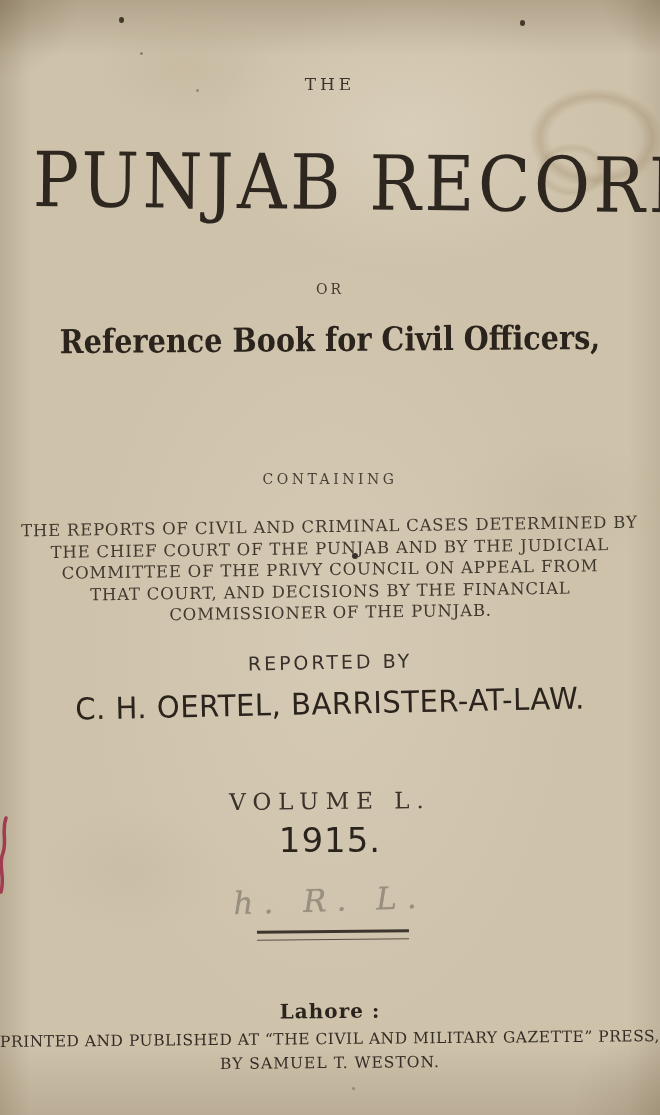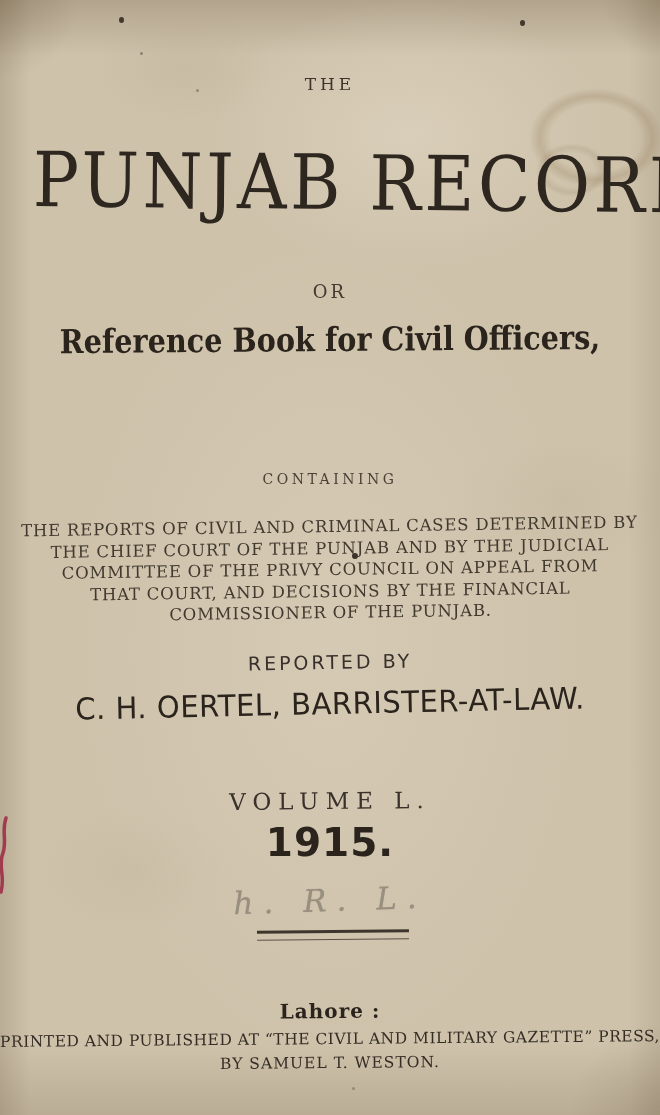--- a/index.html
+++ b/index.html
@@ -30,34 +30,34 @@
       linear-gradient(180deg, rgba(116,96,70,0.30), rgba(0,0,0,0) 55px),
       linear-gradient(90deg, rgba(116,96,70,0.22), rgba(0,0,0,0) 30px),
       linear-gradient(270deg, rgba(116,96,70,0.15), rgba(0,0,0,0) 32px),
       linear-gradient(0deg, rgba(116,96,70,0.22), rgba(0,0,0,0) 70px);
   }
   .block { position: absolute; left: 0; width: 100%; text-align: center; white-space: nowrap; }
 
   .series-label   { top: 74px;  font-size: 17px; letter-spacing: 4px; color: #3d352c; }
   .main-title     { top: 138px; font-size: 76px; letter-spacing: 4px; color: #2e2720;
                     transform: scaleX(0.9) rotate(0.5deg); }
-  .or-label       { top: 281px; font-size: 18px; letter-spacing: 3px; color: #453c31; }
+  .or-label       { top: 281px; font-size: 14px; letter-spacing: 3px; color: #453c31; }
   .subtitle       { top: 320px; font-size: 33px; font-weight: bold; color: #2b241d;
                     transform: scaleX(0.87) rotate(-0.4deg); }
   .containing-label { top: 471px; font-size: 14px; letter-spacing: 3.5px; color: #4a4136; }
   .containing     { top: 516px; font-size: 16.5px; line-height: 21.5px; letter-spacing: 0.8px;
                     color: #41382e; transform: rotate(-0.8deg); }
   .reported-by    { top: 651px; font-family: "DejaVu Sans", "Liberation Sans", sans-serif;
                     font-size: 19px; letter-spacing: 3px; color: #38302a; transform: rotate(-1deg); }
   .reporter       { top: 686px; font-family: "DejaVu Sans", "Liberation Sans", sans-serif;
                     font-size: 30px; letter-spacing: 0.5px; color: #2b241d;
                     transform: scaleX(0.97) rotate(-1.2deg); }
   .volume         { top: 788px; font-size: 23px; letter-spacing: 7px; color: #39312a; transform: rotate(-0.5deg); }
   .year           { top: 820px; font-family: "DejaVu Sans", "Liberation Sans", sans-serif;
-                    font-weight: bold; font-size: 39px; letter-spacing: 1px; color: #2b241d; }
+                    font-weight: normal; font-size: 34px; letter-spacing: 1px; color: #2b241d; }
   .handwriting    { top: 882px; font-style: italic; font-size: 31px; letter-spacing: 10px;
                     color: #938a7b; transform: rotate(-2deg); opacity: 0.9;
                     text-shadow: 0 0 1px rgba(147,138,123,0.6); }
   .hand-underline { position: absolute; top: 930px; left: 257px; width: 152px; height: 6px;
                     border-top: 3px solid #3e362d; border-bottom: 1px solid #5a5145;
                     transform: rotate(-0.6deg); }
   .imprint-city   { top: 999px;  font-size: 20px; font-weight: bold; letter-spacing: 1px;
                     color: #2b241d; transform: rotate(-0.5deg); }
   .imprint-line1  { top: 1030px; font-size: 15.5px; letter-spacing: 0.5px; color: #352d25; transform: rotate(-0.5deg); }
   .imprint-line2  { top: 1054px; font-size: 15.5px; letter-spacing: 1px;   color: #352d25; transform: rotate(-0.5deg); }

